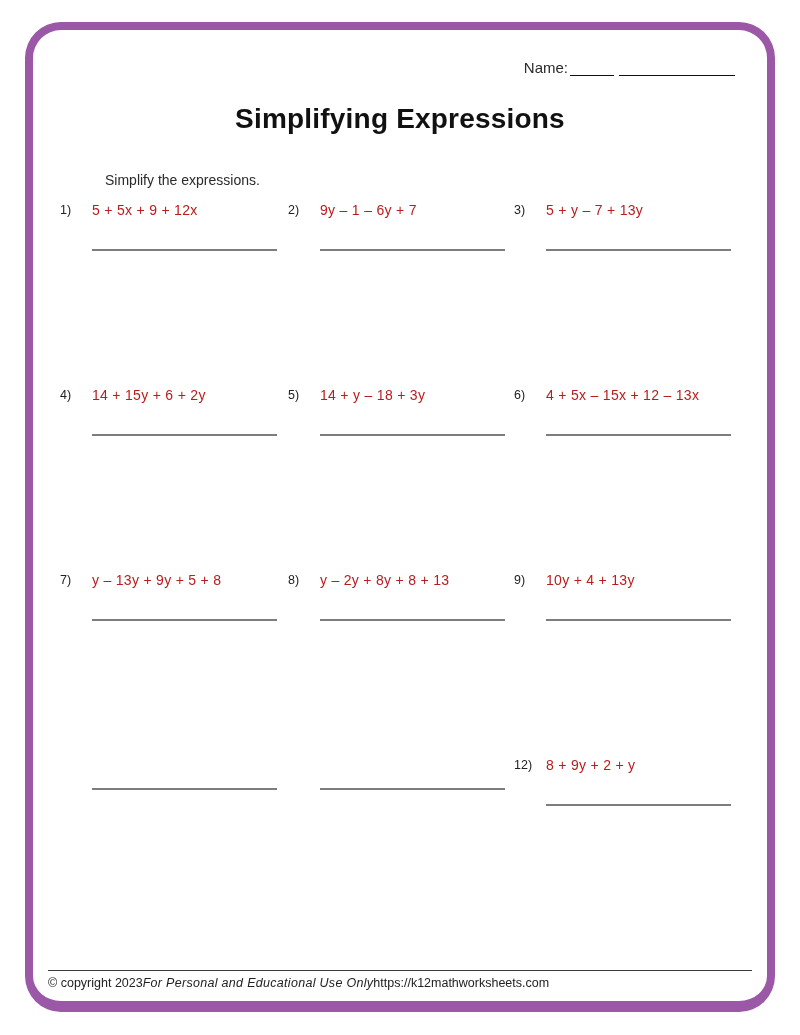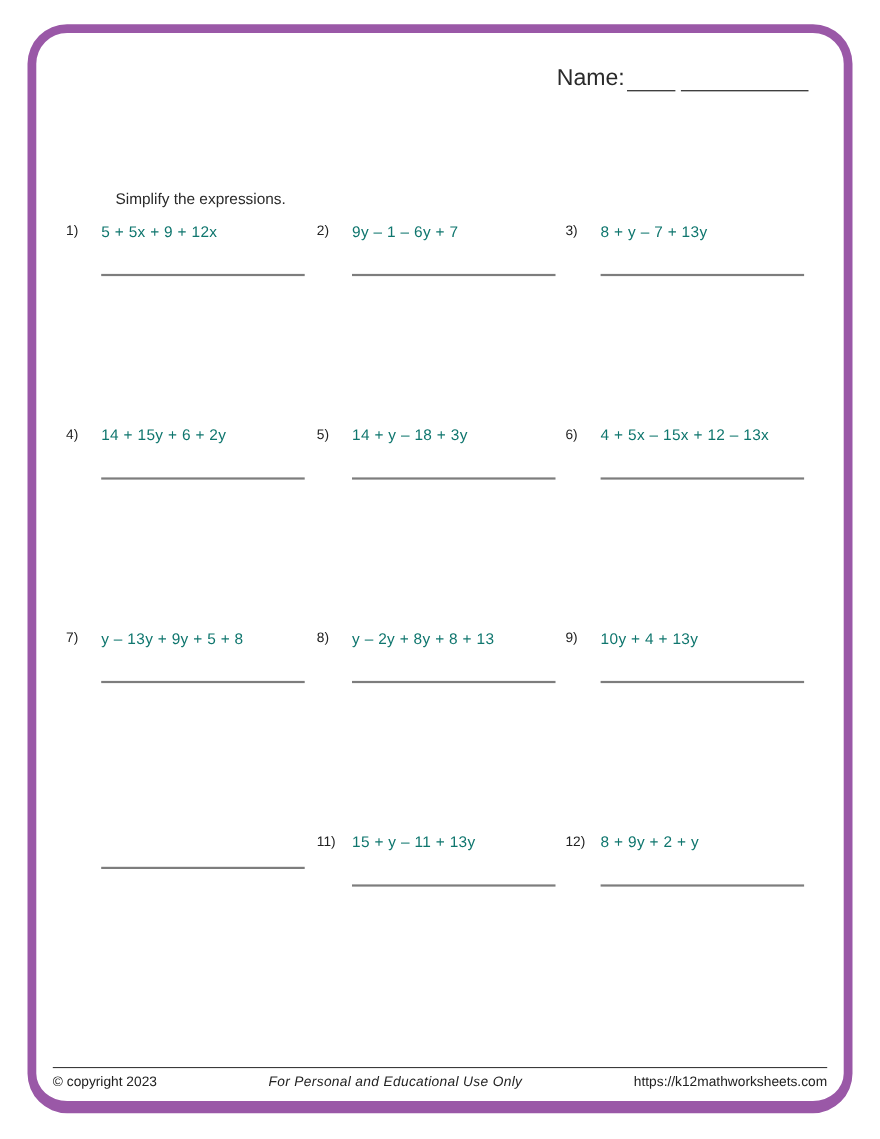--- a/index.html
+++ b/index.html
@@ -16,21 +16,21 @@
     left: 25px; top: 22px; right: 25px; bottom: 23px;
     border: 8px solid #9a58a7;
     border-bottom-width: 11px;
     border-radius: 36px;
     background: #ffffff;
   }
   
   .name-block {
     position: absolute;
     top: 29px; right: 32px;
-    font-size: 21px;
+    font-size: 15px;
     display: flex;
     align-items: flex-end;
     gap: 2px;
   }
   .name-line-1, .name-line-2 {
     display: inline-block;
     border-bottom: 1.6px solid #111;
     height: 17px;
   }
   .name-line-1 { width: 44px; margin-right: 3px; }
@@ -67,53 +67,53 @@
     width: 32px;
     flex: 0 0 32px;
     font-size: 12.5px;
     padding-top: 1px;
     color: #222;
   }
   .pexpr {
     font-size: 14px;
     letter-spacing: 0.3px;
     white-space: nowrap;
-    color: #0f766e;
+    color: #b91c1c;
   }
   .answer-line {
     margin-left: 32px;
     margin-top: 31px;
     width: 185px;
     border-bottom: 2px solid #7d7d7d;
   }
   
   .footer {
     position: absolute;
     left: 15px; right: 15px; bottom: 11px;
     border-top: 1.6px solid #3a3a3a;
     padding-top: 5px;
     display: flex;
-    justify-content: space-between;
     align-items: baseline;
     font-size: 12.5px;
     color: #222;
   }
   .footer .mid { letter-spacing: 0.3px; font-style: italic; }
 </style>
 </head>
 <body>
 
 <div class="sheet">
 
   <div class="name-block">
     <span>Name:</span>
     <span class="name-line-1"></span>
     <span class="name-line-2"></span>
   </div>
 
+  <div class="title">Simplifying Expressions</div>
 
   <div class="instruction">Simplify the expressions.</div>
 
   <div class="problems-grid">
 
     <div class="problem">
       <div class="prob-row">
         <span class="pnum">1)</span>
         <span class="pexpr">5 + 5x + 9 + 12x</span>
       </div>
@@ -124,21 +124,21 @@
       <div class="prob-row">
         <span class="pnum">2)</span>
         <span class="pexpr">9y – 1 – 6y + 7</span>
       </div>
       <div class="answer-line"></div>
     </div>
 
     <div class="problem">
       <div class="prob-row">
         <span class="pnum">3)</span>
-        <span class="pexpr">8 + y – 7 + 13y</span>
+        <span class="pexpr">5 + y – 7 + 13y</span>
       </div>
       <div class="answer-line"></div>
     </div>
 
     <div class="problem">
       <div class="prob-row">
         <span class="pnum">4)</span>
         <span class="pexpr">14 + 15y + 6 + 2y</span>
       </div>
       <div class="answer-line"></div>
@@ -182,24 +182,20 @@
         <span class="pexpr">10y + 4 + 13y</span>
       </div>
       <div class="answer-line"></div>
     </div>
 
     <div class="problem">
       <div class="answer-line"></div>
     </div>
 
     <div class="problem">
-      <div class="prob-row">
-        <span class="pnum">11)</span>
-        <span class="pexpr">15 + y – 11 + 13y</span>
-      </div>
       <div class="answer-line"></div>
     </div>
 
     <div class="problem">
       <div class="prob-row">
         <span class="pnum">12)</span>
         <span class="pexpr">8 + 9y + 2 + y</span>
       </div>
       <div class="answer-line"></div>
     </div>

